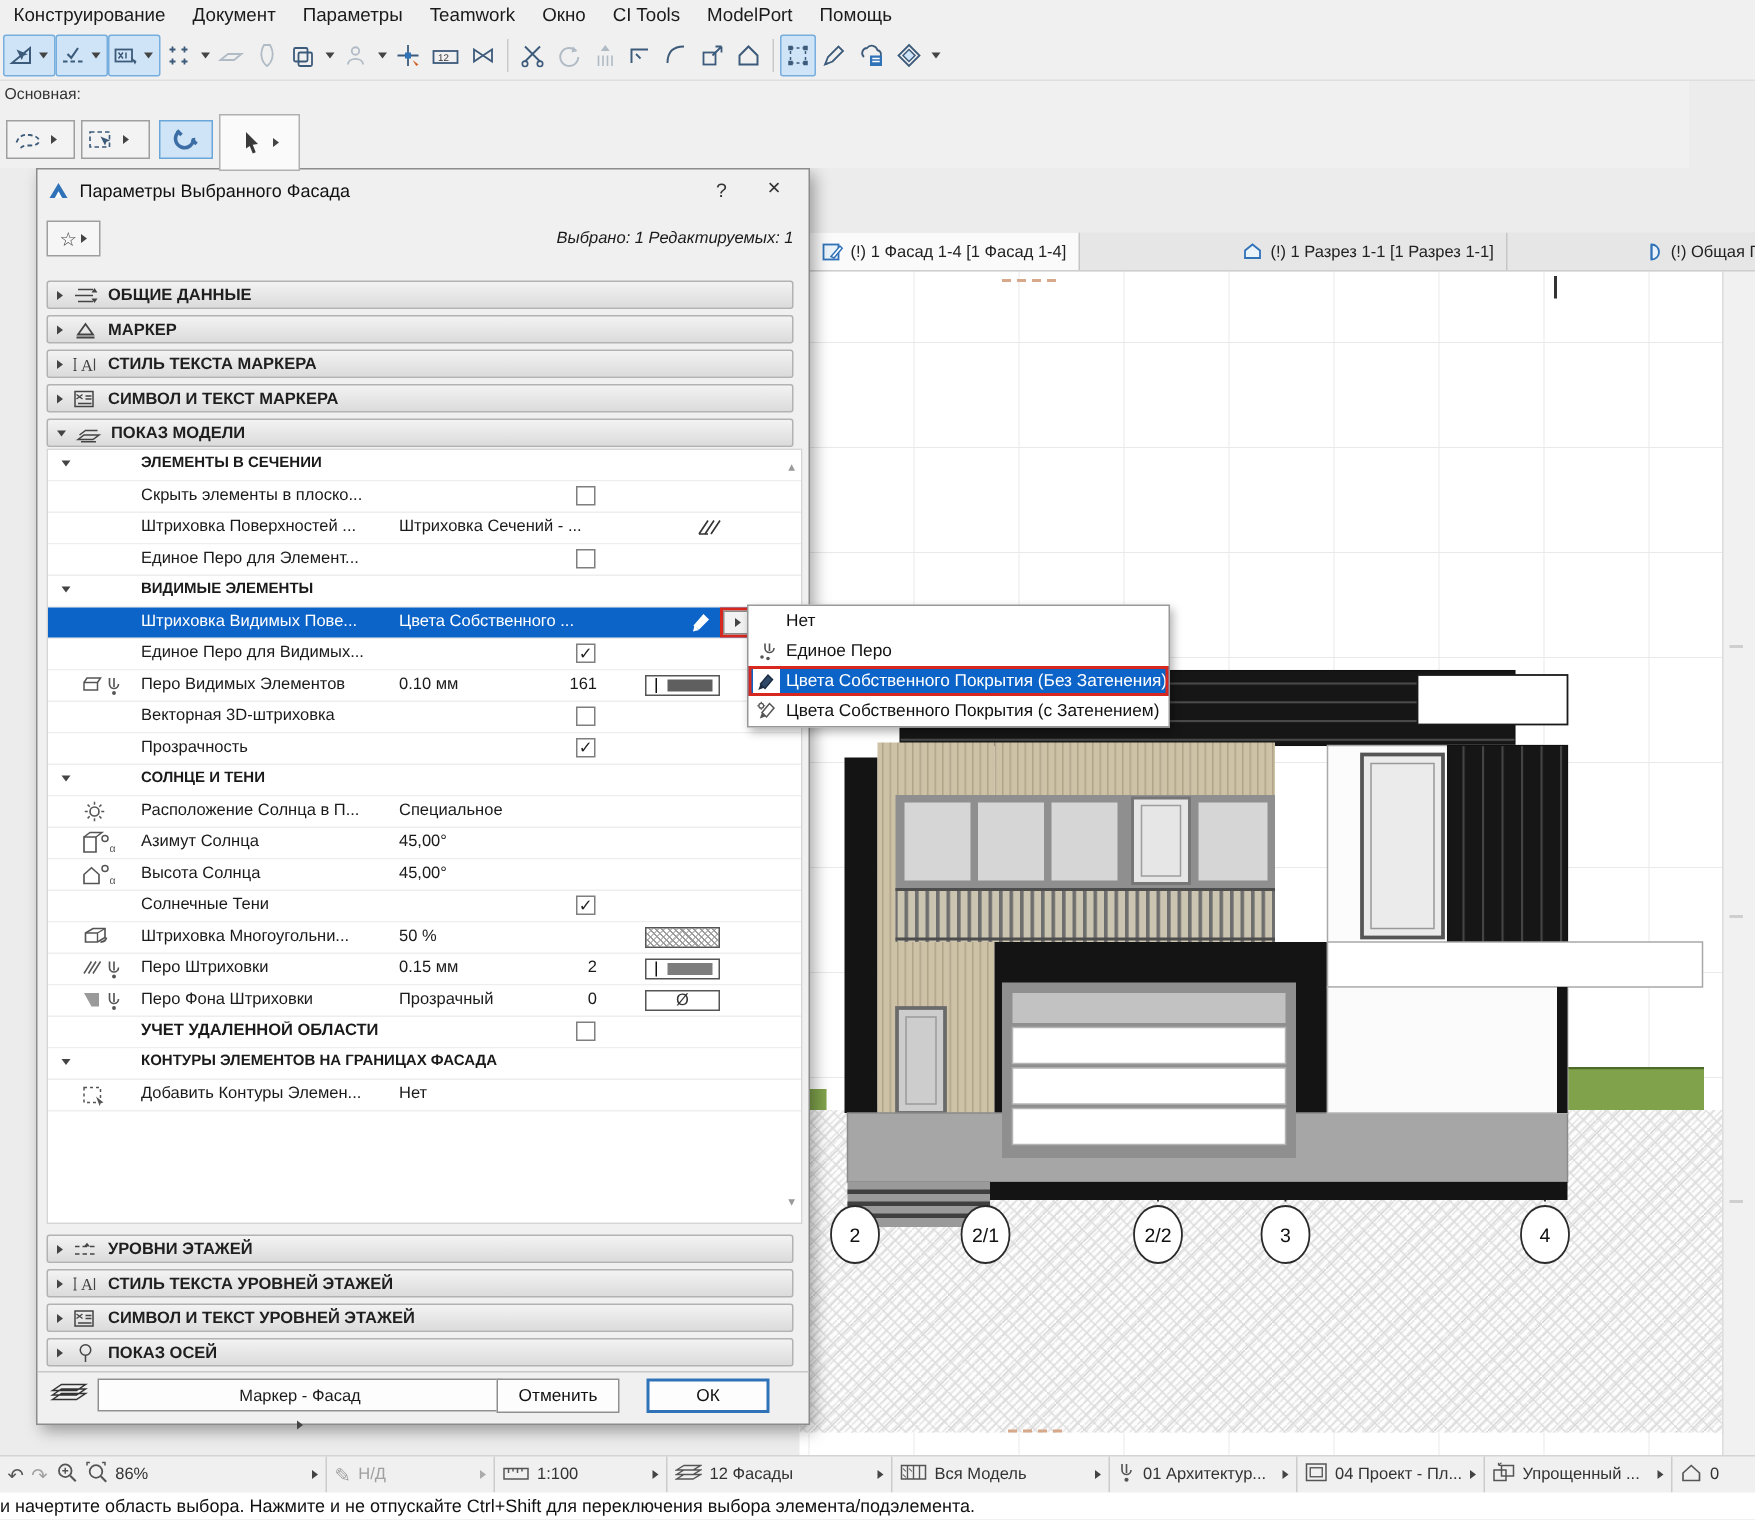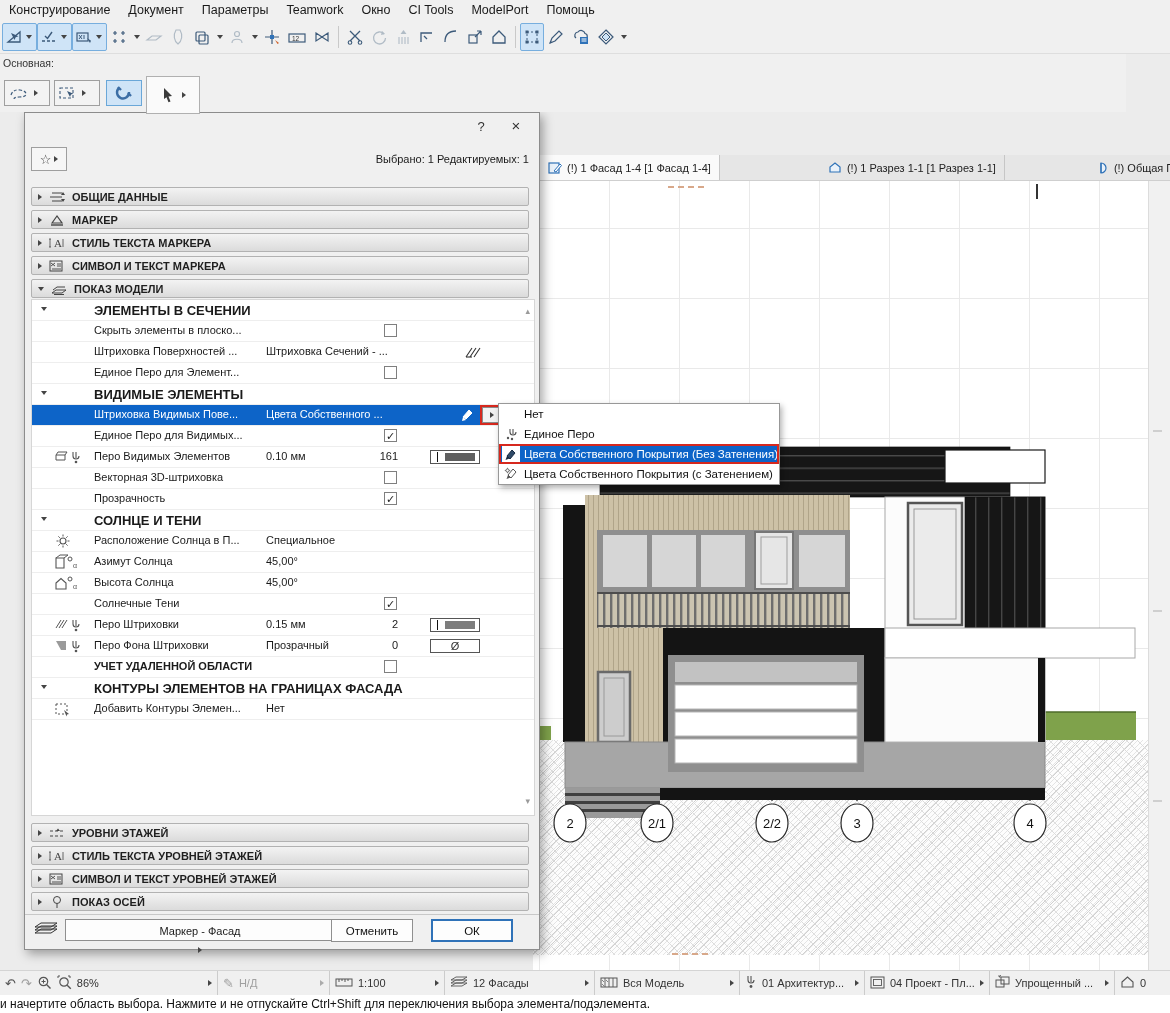--- a/index.html
+++ b/index.html
@@ -45,31 +45,31 @@
   .rmark{position:absolute;left:4px;width:9px;height:2px;background:#cfcfcf;}
   
   #dialog{left:24px;top:112px;width:516px;height:838px;background:#f0f0f0;border:1px solid #8c8c8c;
           box-shadow:3px 4px 10px rgba(0,0,0,.35);z-index:5;box-sizing:border-box;}
   #dtitle{position:absolute;left:0;top:0;width:100%;height:28px;display:flex;align-items:center;padding:0 6px;box-sizing:border-box;}
   #dtitle .t{font-size:12px;margin-left:6px;color:#111;}
   #dhelp{position:absolute;right:50px;top:6px;font-size:13px;color:#333;width:16px;text-align:center;}
   #dclose{position:absolute;right:14px;top:4px;font-size:15px;color:#333;width:18px;text-align:center;}
   #favbtn{position:absolute;left:6px;top:34px;width:34px;height:22px;background:#f6f6f6;border:1px solid #9e9e9e;
           display:flex;align-items:center;justify-content:center;gap:3px;font-size:13px;color:#444;}
-  #selinfo{position:absolute;right:10px;top:40px;font-size:11px;color:#1a1a1a;}
+  #selinfo{position:absolute;right:10px;top:40px;font-size:11px;color:#1a1a1a;font-style:italic;}
   .secbar{position:absolute;left:6px;width:498px;height:19px;background:linear-gradient(#f3f3f3,#dbdbdb);
           border:1px solid #b2b2b2;border-radius:2px;display:flex;align-items:center;box-sizing:border-box;padding-left:6px;gap:6px;}
   .secbar .lbl{font-size:11px;font-weight:bold;color:#1f1f1f;}
   .secbar svg{flex:0 0 auto;}
   #panel{position:absolute;left:6px;top:186px;width:504px;height:517px;background:#fff;border:1px solid #d6d6d6;box-sizing:border-box;overflow:hidden;}
   .prow{position:relative;height:20px;border-bottom:1px solid #eeeeee;background:#fff;}
   .prow .exp{position:absolute;left:9px;top:7px;}
   .ricon{position:absolute;left:22px;top:2px;width:38px;height:16px;display:flex;align-items:center;}
   .rlabel{position:absolute;left:62px;top:3px;width:158px;font-size:11px;white-space:nowrap;overflow:hidden;}
-  .hlabel{position:absolute;left:62px;top:3px;font-size:13px;font-weight:bold;white-space:nowrap;}
+  .hlabel{position:absolute;left:62px;top:3px;font-size:10px;font-weight:bold;white-space:nowrap;}
   .blabel{font-weight:bold;}
   .rvalue{position:absolute;left:220px;top:3px;width:125px;font-size:11px;white-space:nowrap;overflow:hidden;padding-left:14px;}
   .rnum{position:absolute;left:330px;top:3px;width:36px;font-size:11px;text-align:right;}
   .cb{position:absolute;left:352px;top:3px;width:13px;height:13px;background:#fff;border:1px solid #7f7f7f;
       font-size:11px;line-height:12px;text-align:center;color:#222;box-sizing:border-box;}
   .rprev{position:absolute;left:398px;top:3px;width:50px;height:14px;background:#fff;border:1px solid #555;box-sizing:border-box;}
   .pline{position:absolute;left:6px;top:1px;width:1px;height:10px;background:#111;}
   .pswatch{position:absolute;left:14px;top:2px;width:30px;height:8px;}
   .nullp{font-size:11px;text-align:center;line-height:12px;color:#333;}
   .hatchsw{background-image:repeating-linear-gradient(45deg,#9a9a9a 0 1px,transparent 1px 3px),
@@ -487,20 +487,27 @@
   <span class="dashmark" style="left:139px;top:773px;"></span>
   <span id="tickmark"></span>
   <div id="rstrip">
     <span class="rmark" style="top:250px;"></span>
     <span class="rmark" style="top:430px;"></span>
     <span class="rmark" style="top:620px;"></span>
   </div>
 </div>
 
 <div id="dialog" class="abs">
+  <div id="dtitle">
+    <svg width="16" height="16">
+        <path d="M2 13 L8 3 L14 13 Z" fill="#2f72b8"></path>
+        <path d="M5.5 13 L8 8.5 L10.5 13 Z" fill="#fff"></path>
+      </svg>
+    <span class="t">Параметры Выбранного Фасада</span>
+  </div>
   <span id="dhelp">?</span>
   <span id="dclose">×</span>
   <span id="favbtn">
       <span>☆</span>
       <span class="tri-r"></span>
     </span>
   <span id="selinfo">Выбрано: 1 Редактируемых: 1</span>
 
   <div class="secbar" style="top:74px;">
     <span class="tri-r"></span>
@@ -642,20 +649,32 @@
             <circle cx="16" cy="4" r="2" fill="none" stroke="#555" stroke-width="1"></circle>
             <text x="19" y="14" font-size="7" fill="#555" font-family="Liberation Sans">α</text>
           </svg>
         </span>
       <span class="rlabel">Высота Солнца</span>
       <span class="rvalue">45,00°</span>
     </div>
     <div class="prow">
       <span class="rlabel">Солнечные Тени</span>
       <span class="cb">✓</span>
+    </div>
+    <div class="prow">
+      <span class="ricon">
+          <svg width="20" height="16">
+            <path d="M3 5 L8 2 L16 2 L16 8 L11 11 L3 11 Z" fill="none" stroke="#555" stroke-width="1.1"></path>
+            <path d="M3 5 L11 5 L11 11 M11 5 L16 2" stroke="#555" stroke-width="0.9" fill="none"></path>
+            <path d="M13 11 a4 4 0 0 0 4-3" stroke="#555" stroke-width="1.2" fill="none"></path>
+          </svg>
+        </span>
+      <span class="rlabel">Штриховка Многоугольни...</span>
+      <span class="rvalue">50 %</span>
+      <span class="rprev hatchsw"></span>
     </div>
     <div class="prow">
       <span class="ricon">
           <svg width="30" height="16">
             <path d="M2 11 L7 3 M5 11 L10 3 M8 11 L13 3" stroke="#555" stroke-width="1"></path>
             <path d="M22 3 v6 m-3-6 v4 a3 3 0 0 0 6 0" fill="none" stroke="#555" stroke-width="1.1"></path>
             <circle cx="22" cy="13" r="1.3" fill="#555"></circle>
           </svg>
         </span>
       <span class="rlabel">Перо Штриховки</span>

